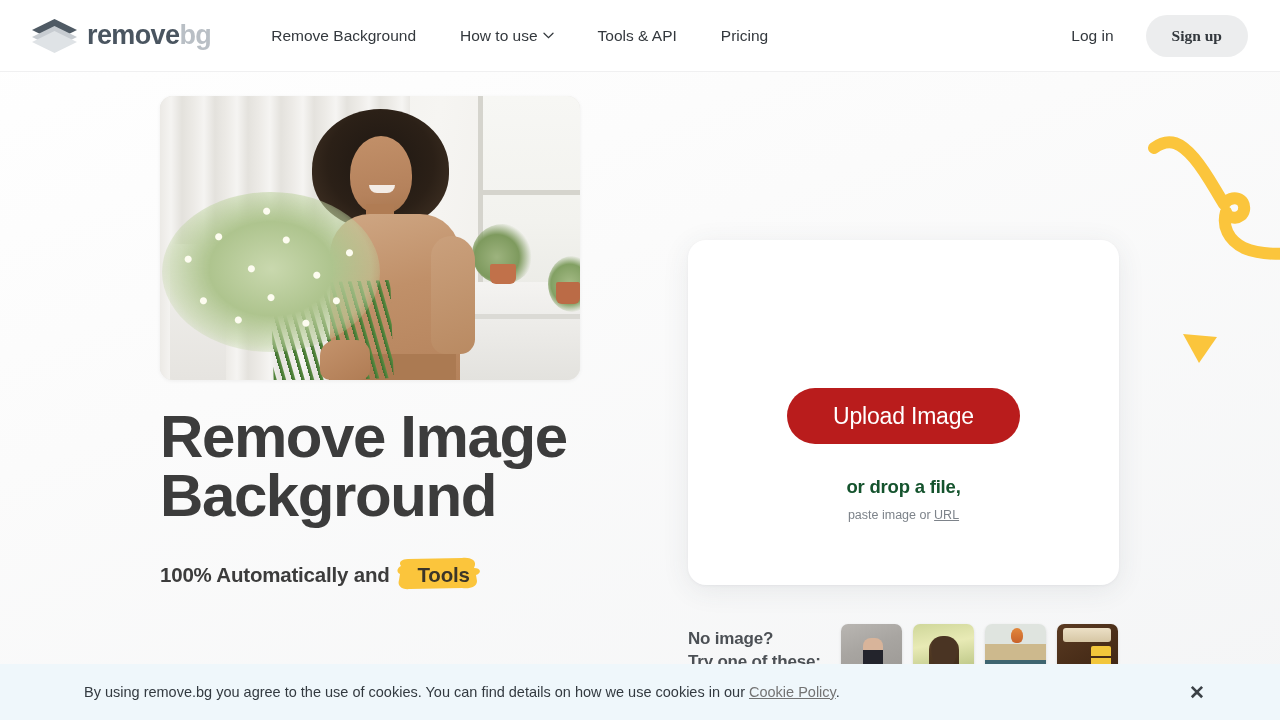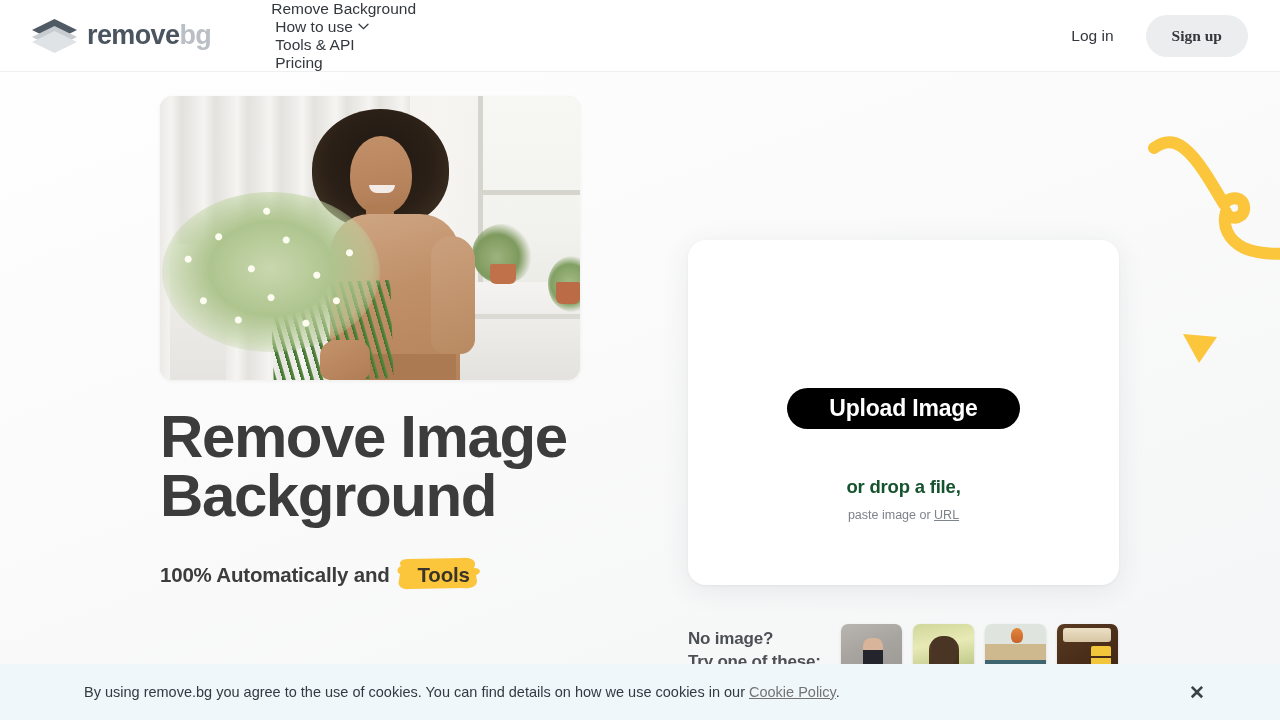--- a/index.html
+++ b/index.html
@@ -23,21 +23,21 @@
   .logo-wrap { display:flex; align-items:center; margin-left:32px; cursor:pointer; }
   .logo-mark { position:relative; width:45px; height:34px; margin-right:10px; }
   .logo-mark .d { position:absolute; left:0; width:45px; height:22px; }
   .logo-mark .d1 { top:12px; }
   .logo-mark .d2 { top:7px; }
   .logo-mark .d3 { top:0px; }
   .logo-text { font-size:27px; font-weight:bold; letter-spacing:-0.6px; line-height:1; }
   .logo-text .a { color:#4a5560; }
   .logo-text .b { color:#b9bfc5; }
 
-  .nav { display:flex; margin-left:42px; gap:0;flex-direction:column; }
+  .nav { display:flex; align-items:center; margin-left:42px; gap:0; }
   .nav-item {
     font-size:15.5px; color:#33383d; padding:0 22px; cursor:pointer;
     display:flex; align-items:center; white-space:nowrap;
   }
   .nav-item:first-child { padding-left:18px; }
   .chev { margin-left:5px; display:inline-block; line-height:0; }
 
   .header-right { margin-left:auto; display:flex; align-items:center; margin-right:32px; }
   .login { font-size:15.5px; color:#33383d; cursor:pointer; padding:0 18px; }
   .signup {
@@ -128,23 +128,23 @@
   .tri { position:absolute; left:1183px; top:333px; width:34px; height:30px; }
 
   
   .card {
     position:absolute; left:688px; top:240px; width:431px; height:345px;
     background:#ffffff; border-radius:18px;
     box-shadow:0 5px 28px rgba(60,64,80,0.09), 0 1px 3px rgba(60,64,80,0.05);
     display:flex; flex-direction:column; align-items:center;
   }
   .upload-btn {
-    position:absolute; left:99px; top:148px; width:233px; height:41px;
-    background:#000000; color:#fff; border:none; border-radius:29px;
-    font-size:23px; font-weight:bold; cursor:pointer; letter-spacing:-0.2px;
+    position:absolute; left:99px; top:148px; width:233px; height:56px;
+    background:#b91c1c; color:#fff; border:none; border-radius:29px;
+    font-size:23px; font-weight:normal; cursor:pointer; letter-spacing:-0.2px;
     font-family:"Liberation Sans", sans-serif;
   }
   .drop { position:absolute; left:0; top:236px; width:431px; text-align:center;
     font-size:18.5px; font-weight:bold; color:#14532d; letter-spacing:-0.2px; }
   .paste { position:absolute; left:0; top:268px; width:431px; text-align:center;
     font-size:12.5px; color:#7d838a; }
   .paste .url { color:#7d838a; text-decoration:underline; cursor:pointer; }
 
   
   .no-img {

